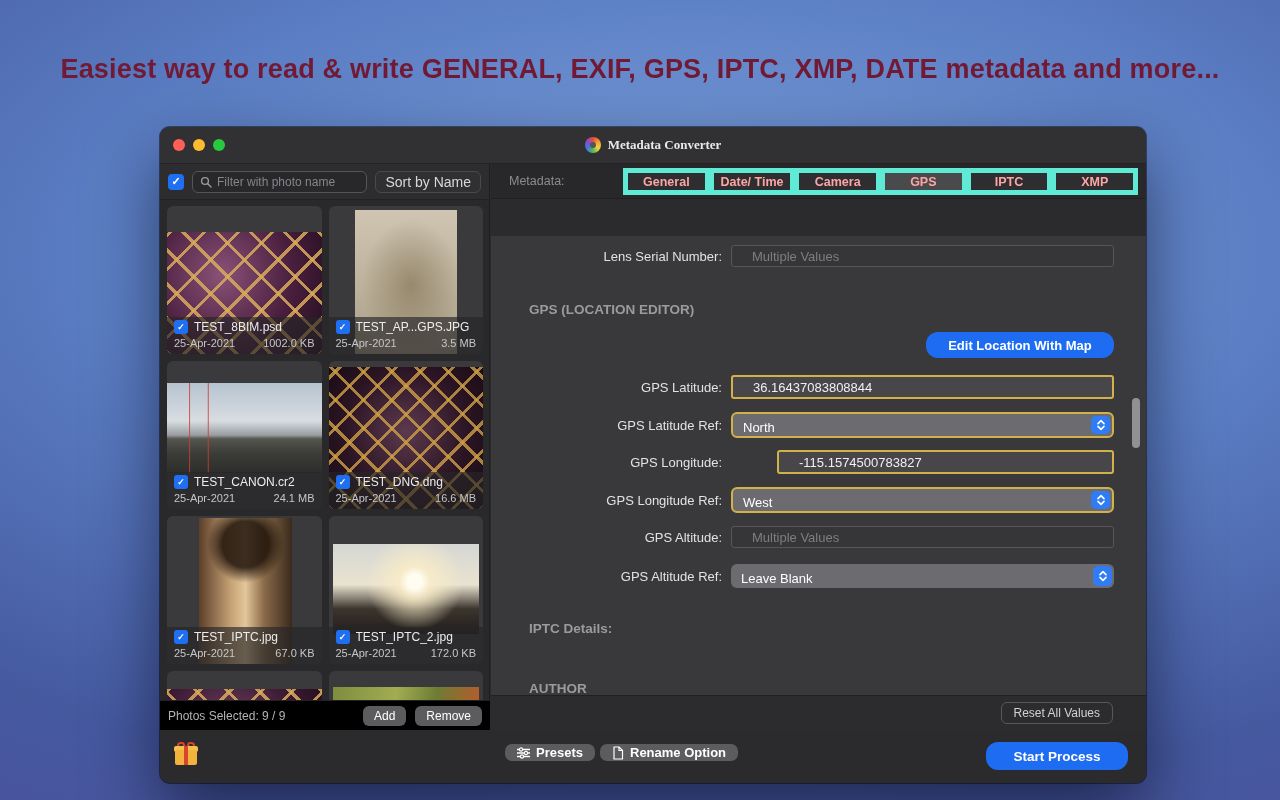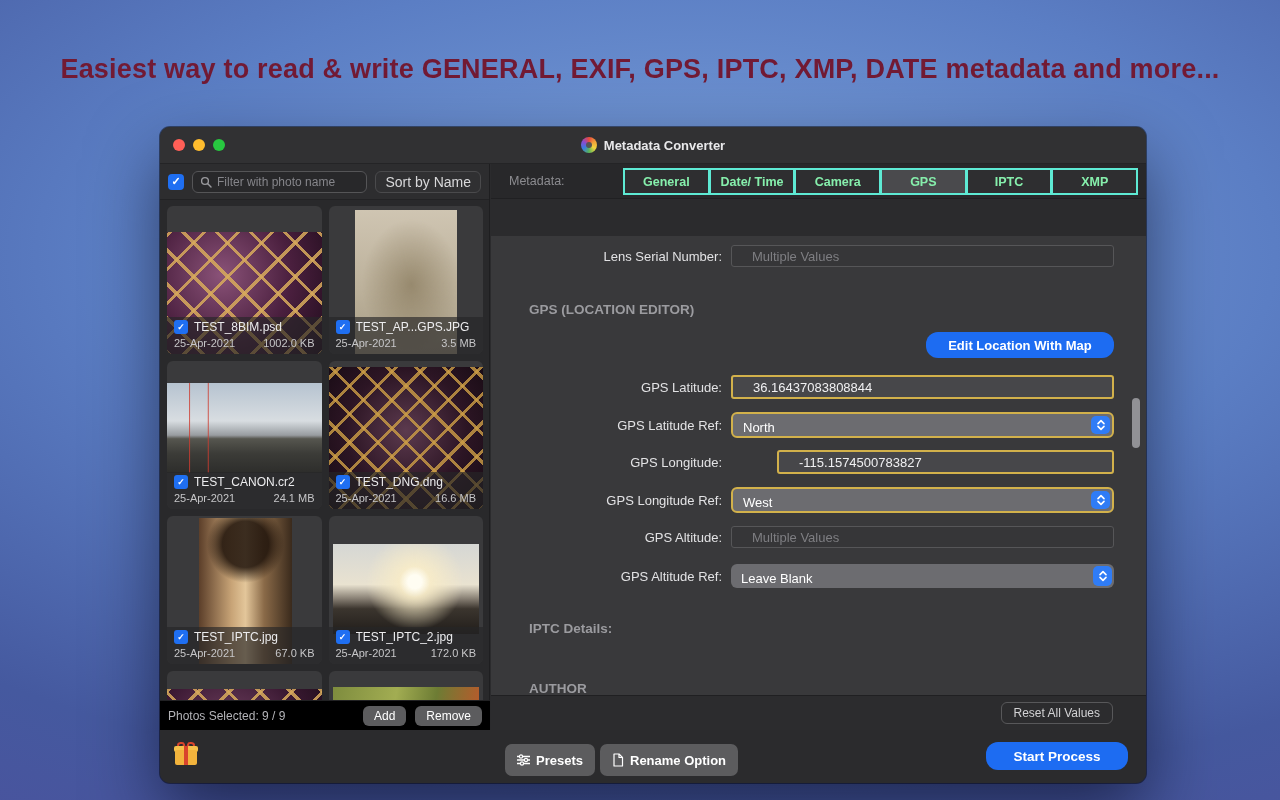--- a/index.html
+++ b/index.html
@@ -21,21 +21,21 @@
     box-shadow:0 30px 70px rgba(0,0,20,.55), 0 0 0 1px rgba(0,0,0,.45);
   }
   .titlebar {
     position:absolute; left:0; top:0; width:100%; height:37px;
     background:#313133; border-bottom:1px solid #242426;
     display:flex; align-items:center;
   }
   .lights { display:flex; gap:8px; padding-left:13px; }
   .light { width:12px; height:12px; border-radius:50%; }
   .light.red { background:#ff5f57; } .light.yellow { background:#febc2e; } .light.green { background:#28c840; }
-  .title-wrap { position:absolute; left:0; width:100%; display:flex; justify-content:center; align-items:center; gap:7px; pointer-events:none; }
+  .title-wrap { position:absolute; left:0; width:100%; display:flex; justify-content:center; align-items:center; gap:7px; pointer-events:none;font-family:Liberation Serif, serif; }
   .app-icon { width:16px; height:16px; border-radius:50%;
     background:conic-gradient(#e84a3c,#f0a23a,#f2d43e,#58b55a,#3a7ce0,#8a4ad0,#e84a3c); position:relative; }
   .app-icon::after { content:""; position:absolute; left:5px; top:5px; width:6px; height:6px; border-radius:50%; background:#555; }
   .win-title { font-size:13px; font-weight:bold; color:#e9e9eb; }
 
   
   .sidebar { position:absolute; left:0; top:37px; width:330px; height:566px; background:#29292b; border-right:1px solid #1e1e20; }
   .filterbar { height:36px; background:#2d2d2f; border-bottom:1px solid #222224; display:flex; align-items:center; padding:0 8px; gap:8px; }
   .cb { width:16px; height:16px; border-radius:4px; background:#1f6ff2; display:inline-flex; align-items:center; justify-content:center; flex:none; }
   .cb .chk { color:#fff; font-size:11px; font-weight:bold; line-height:1; }
@@ -100,21 +100,21 @@
   .rpanel { position:absolute; left:331px; top:37px; right:0; height:566px; }
   .optionbar { height:36px; background:#2d2d2f; border-bottom:1px solid #222224; position:relative; }
   .opt-label { position:absolute; left:80px; top:10px; font-size:13px; font-weight:bold; color:#eceaec; }
   .dropdown { position:absolute; left:245px; top:7px; width:332px; height:22px; background:#68686c; border-radius:6px;
     display:flex; align-items:center; color:#fff; font-size:12px; font-weight:bold; padding-left:10px; }
   .stepper { position:absolute; right:2px; top:2px; bottom:2px; width:19px; border-radius:5px; background:#2f7cf6;
     display:flex; align-items:center; justify-content:center; }
   .tabbar { height:35px; background:#28282a; border-bottom:1px solid #202022; position:relative; }
   .meta-label { position:absolute; left:18px; top:10px; font-size:12.5px; color:#8c8c90; }
   .tabs { position:absolute; left:132px; top:4px; width:515px; height:27px; display:flex; }
-  .tab { flex:1; border:2px solid #5eead4; margin-left:-1px; background:#2e2e30; color:#86efac;
+  .tab { flex:1; border:5px solid #5eead4; margin-left:-1px; background:#2e2e30; color:#fca5a5;
     font-size:12.5px; font-weight:bold; display:flex; align-items:center; justify-content:center; }
   .tab:first-child { margin-left:0; }
   .tab.active { background:#4a4a4d; }
 
   .content { position:absolute; left:0; top:72px; right:0; bottom:35px; background:#39393b; overflow:hidden; }
   .row { position:absolute; left:0; width:623px; display:flex; align-items:center; }
   .row .lbl { width:240px; padding-right:9px; text-align:right; font-size:13px; color:#e2e2e4; flex:none; }
   .field { flex:1; height:22px; border:1px solid #565658; border-radius:3px; background:#363638;
     display:flex; align-items:center; padding:0 20px; font-size:13px; color:#f0f0f2; }
   .field.placeholder { color:#7e7e82; }
@@ -134,21 +134,21 @@
     background:transparent; color:#d2d2d4; font-size:12px; display:flex; align-items:center; }
 
   
   .winfooter { position:absolute; left:0; bottom:0; width:100%; height:53px; background:#2b2b2d; }
   .gift { position:absolute; left:14px; top:12px; width:24px; height:24px; }
   .gift .body { position:absolute; left:1px; top:8px; width:22px; height:15px; background:#f2b33c; border-radius:2px; }
   .gift .lid { position:absolute; left:0; top:4px; width:24px; height:6px; background:#f6c14a; border-radius:2px; }
   .gift .ribbon { position:absolute; left:10px; top:4px; width:4px; height:19px; background:#d9442c; }
   .gift .bowl, .gift .bowr { position:absolute; top:0; width:8px; height:6px; border:2px solid #d9442c; border-radius:50% 50% 0 0; }
   .gift .bowl { left:3px; transform:rotate(-12deg); } .gift .bowr { left:13px; transform:rotate(12deg); }
-  .footbtn { position:absolute; top:14px; height:32px; border:none; border-radius:7px; background:#5c5c5e;
+  .footbtn { position:absolute; top:14px; height:17px; border:none; border-radius:7px; background:#5c5c5e;
     color:#fff; font-size:13px; font-weight:bold; display:flex; align-items:center; gap:6px; padding:0 12px; }
   .presets { left:345px; }
   .rename { left:440px; }
   .startbtn { position:absolute; left:826px; top:12px; width:142px; height:28px; font-size:13.5px; }
   .icon-svg { display:block; }
 </style>
 </head>
 <body>
 
 <div class="headline">Easiest way to read &amp; write GENERAL, EXIF, GPS, IPTC, XMP, DATE metadata and more...</div>

